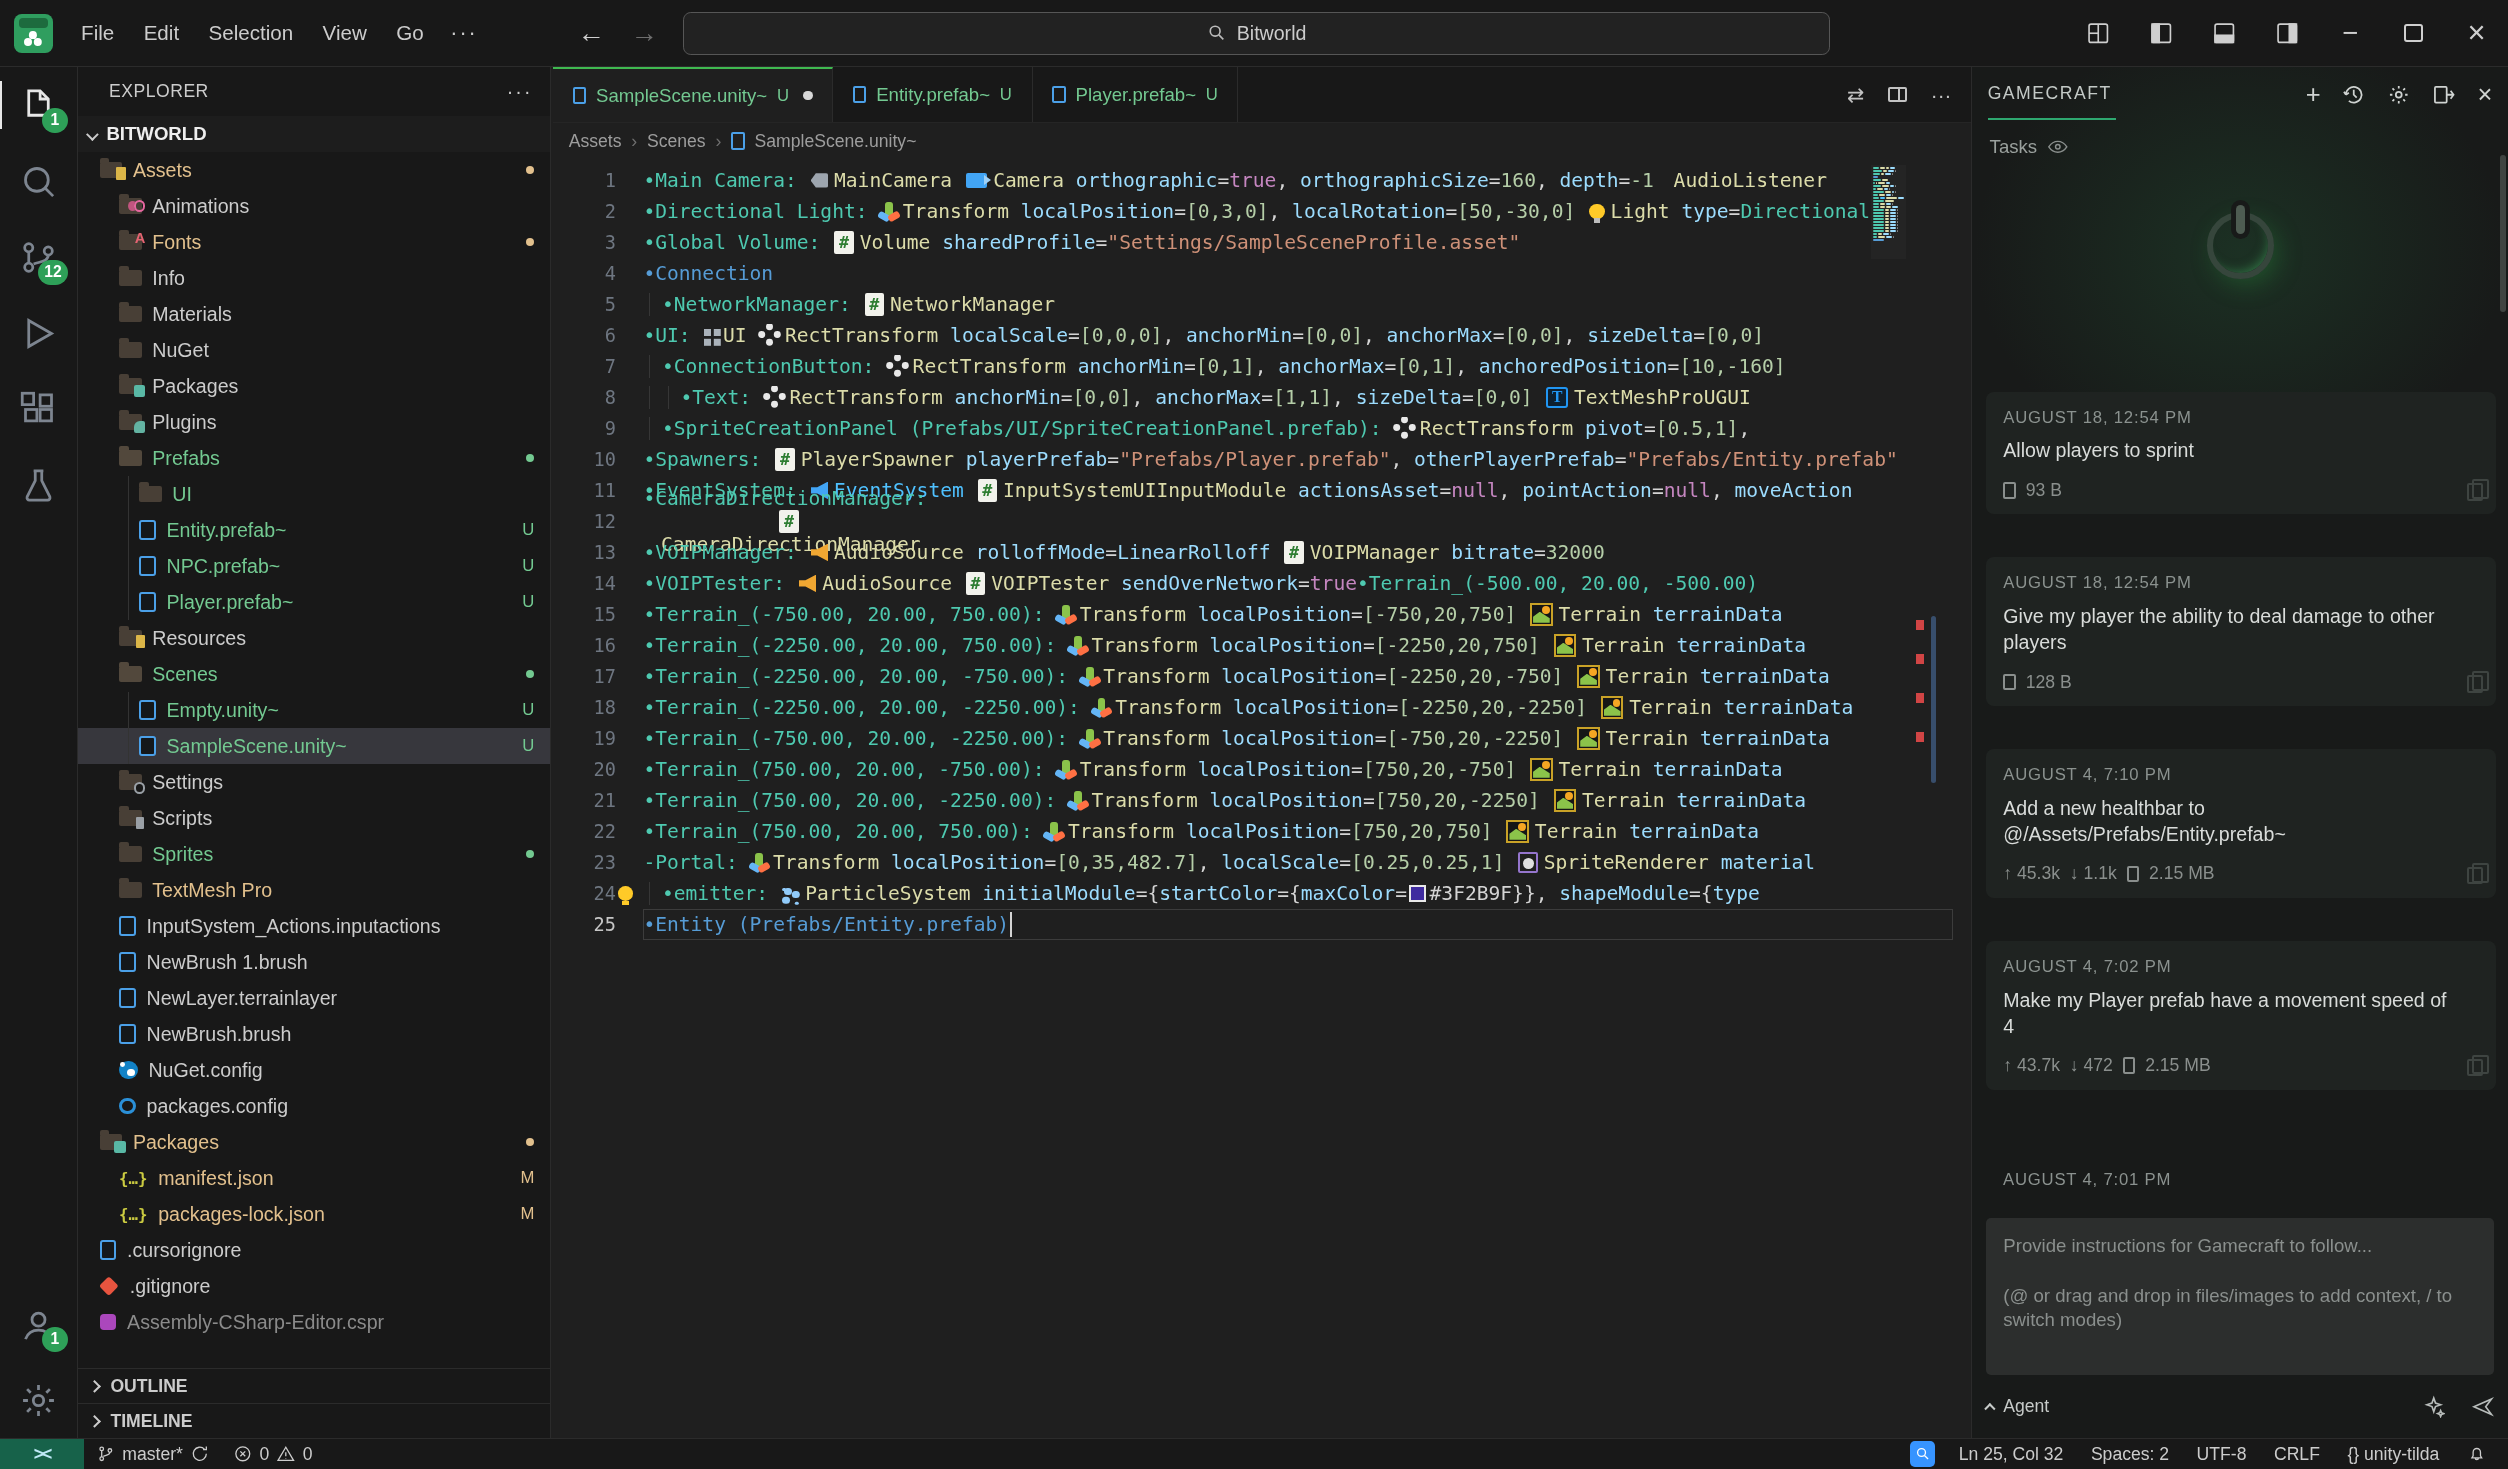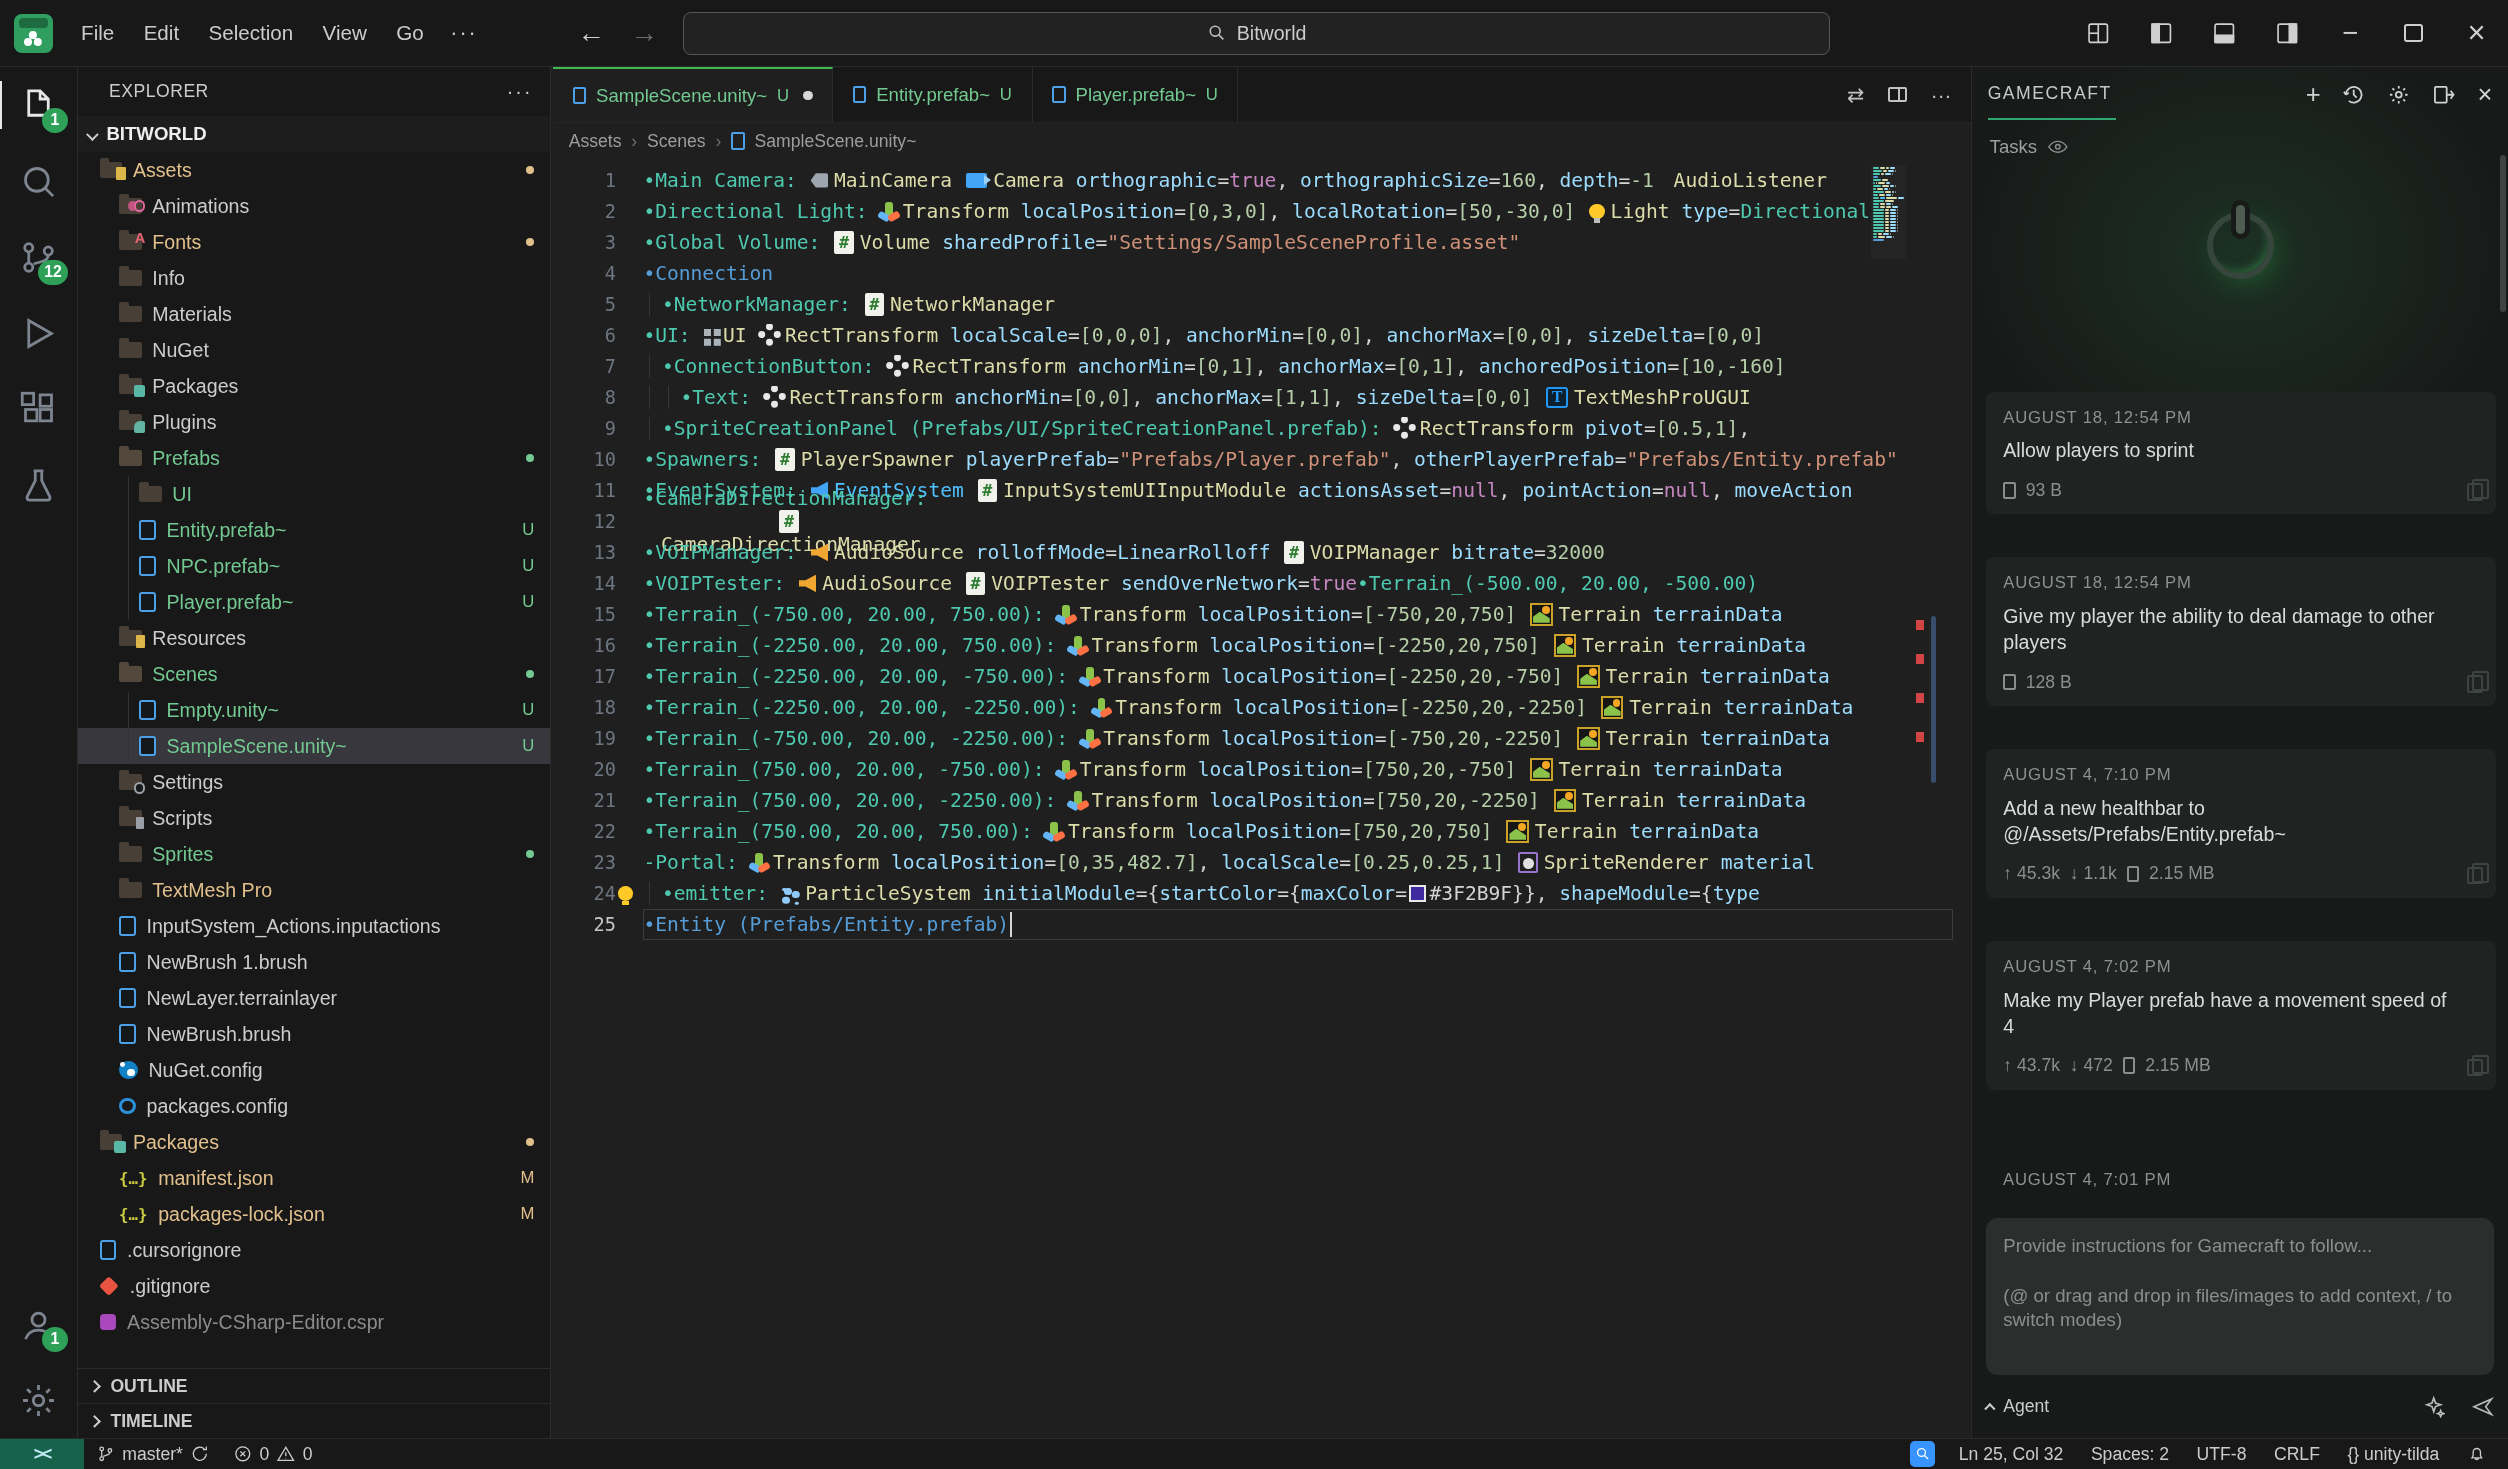--- a/index.html
+++ b/index.html
@@ -174,21 +174,21 @@
     background:#4e5c52;border-radius:4.9px;box-shadow:0 0 0 4.9px #181a19}
   .cards{position:absolute;left:13.7px;right:11.8px;top:325px}
   .card{background:#1f2321;border-radius:7.8px;padding:15.7px 17.6px 13.7px 17.6px;margin-bottom:43px;position:relative}
   .c-date{color:#8b928f;font-size:16.7px;letter-spacing:0.8px;margin-bottom:9.8px}
   .c-text{color:#d9dcda;font-size:19.6px;line-height:26.5px;margin-bottom:15.7px;max-width:451px}
   .c-stats{display:flex;align-items:center;gap:9.8px;color:#8a8f8d;font-size:17.6px}
   .mini-doc{width:12.7px;height:16.7px;border:2px solid #8a8f8d;border-radius:2px;flex:none}
   .c-copy{position:absolute;right:13.7px;bottom:13.7px;width:15.7px;height:17.6px;border:2px solid #3e4441;border-radius:2px}
   .c-copy::before{content:"";position:absolute;left:2.9px;top:-5.9px;width:13.7px;height:15.7px;border:2px solid #3e4441;border-radius:2px}
   .p-nextdate{position:absolute;left:31px;top:1103px;color:#8b928f;font-size:16.7px;letter-spacing:0.8px}
-  .composer{position:absolute;left:13.7px;right:13.7px;bottom:63px;height:157px;background:#2c2e2d;border-radius:12px;
+  .composer{position:absolute;left:13.7px;right:13.7px;bottom:63px;height:157px;background:#2c2e2d;border-radius:5px;
     padding:15.7px 17.6px;color:#8a8f8d;font-size:18.6px;line-height:24.5px}
   .composer .ph2{margin-top:25.5px}
   .agentrow{position:absolute;left:13.7px;right:13.7px;bottom:11.8px;height:39px;display:flex;align-items:center;gap:9.8px;color:#c7cbc9;font-size:17.6px}
   .agentrow .chev{border-color:#c7cbc9;width:7.8px;height:7.8px;transform:rotate(-135deg);margin-top:4.9px}
   .agent-icons{margin-left:auto;display:flex;gap:25.5px}
   .agent-icons svg{width:23.5px;height:23.5px;stroke:#b8bdbb;fill:none;stroke-width:1.7}
   .pscroll{position:absolute;right:2px;top:88px;width:5.9px;height:157px;background:#3f4441;border-radius:2.9px}
 
   
   .statusbar{position:absolute;left:0;right:0;bottom:0;height:31px;background:#181818;border-top:1px solid #2b2b2b;

